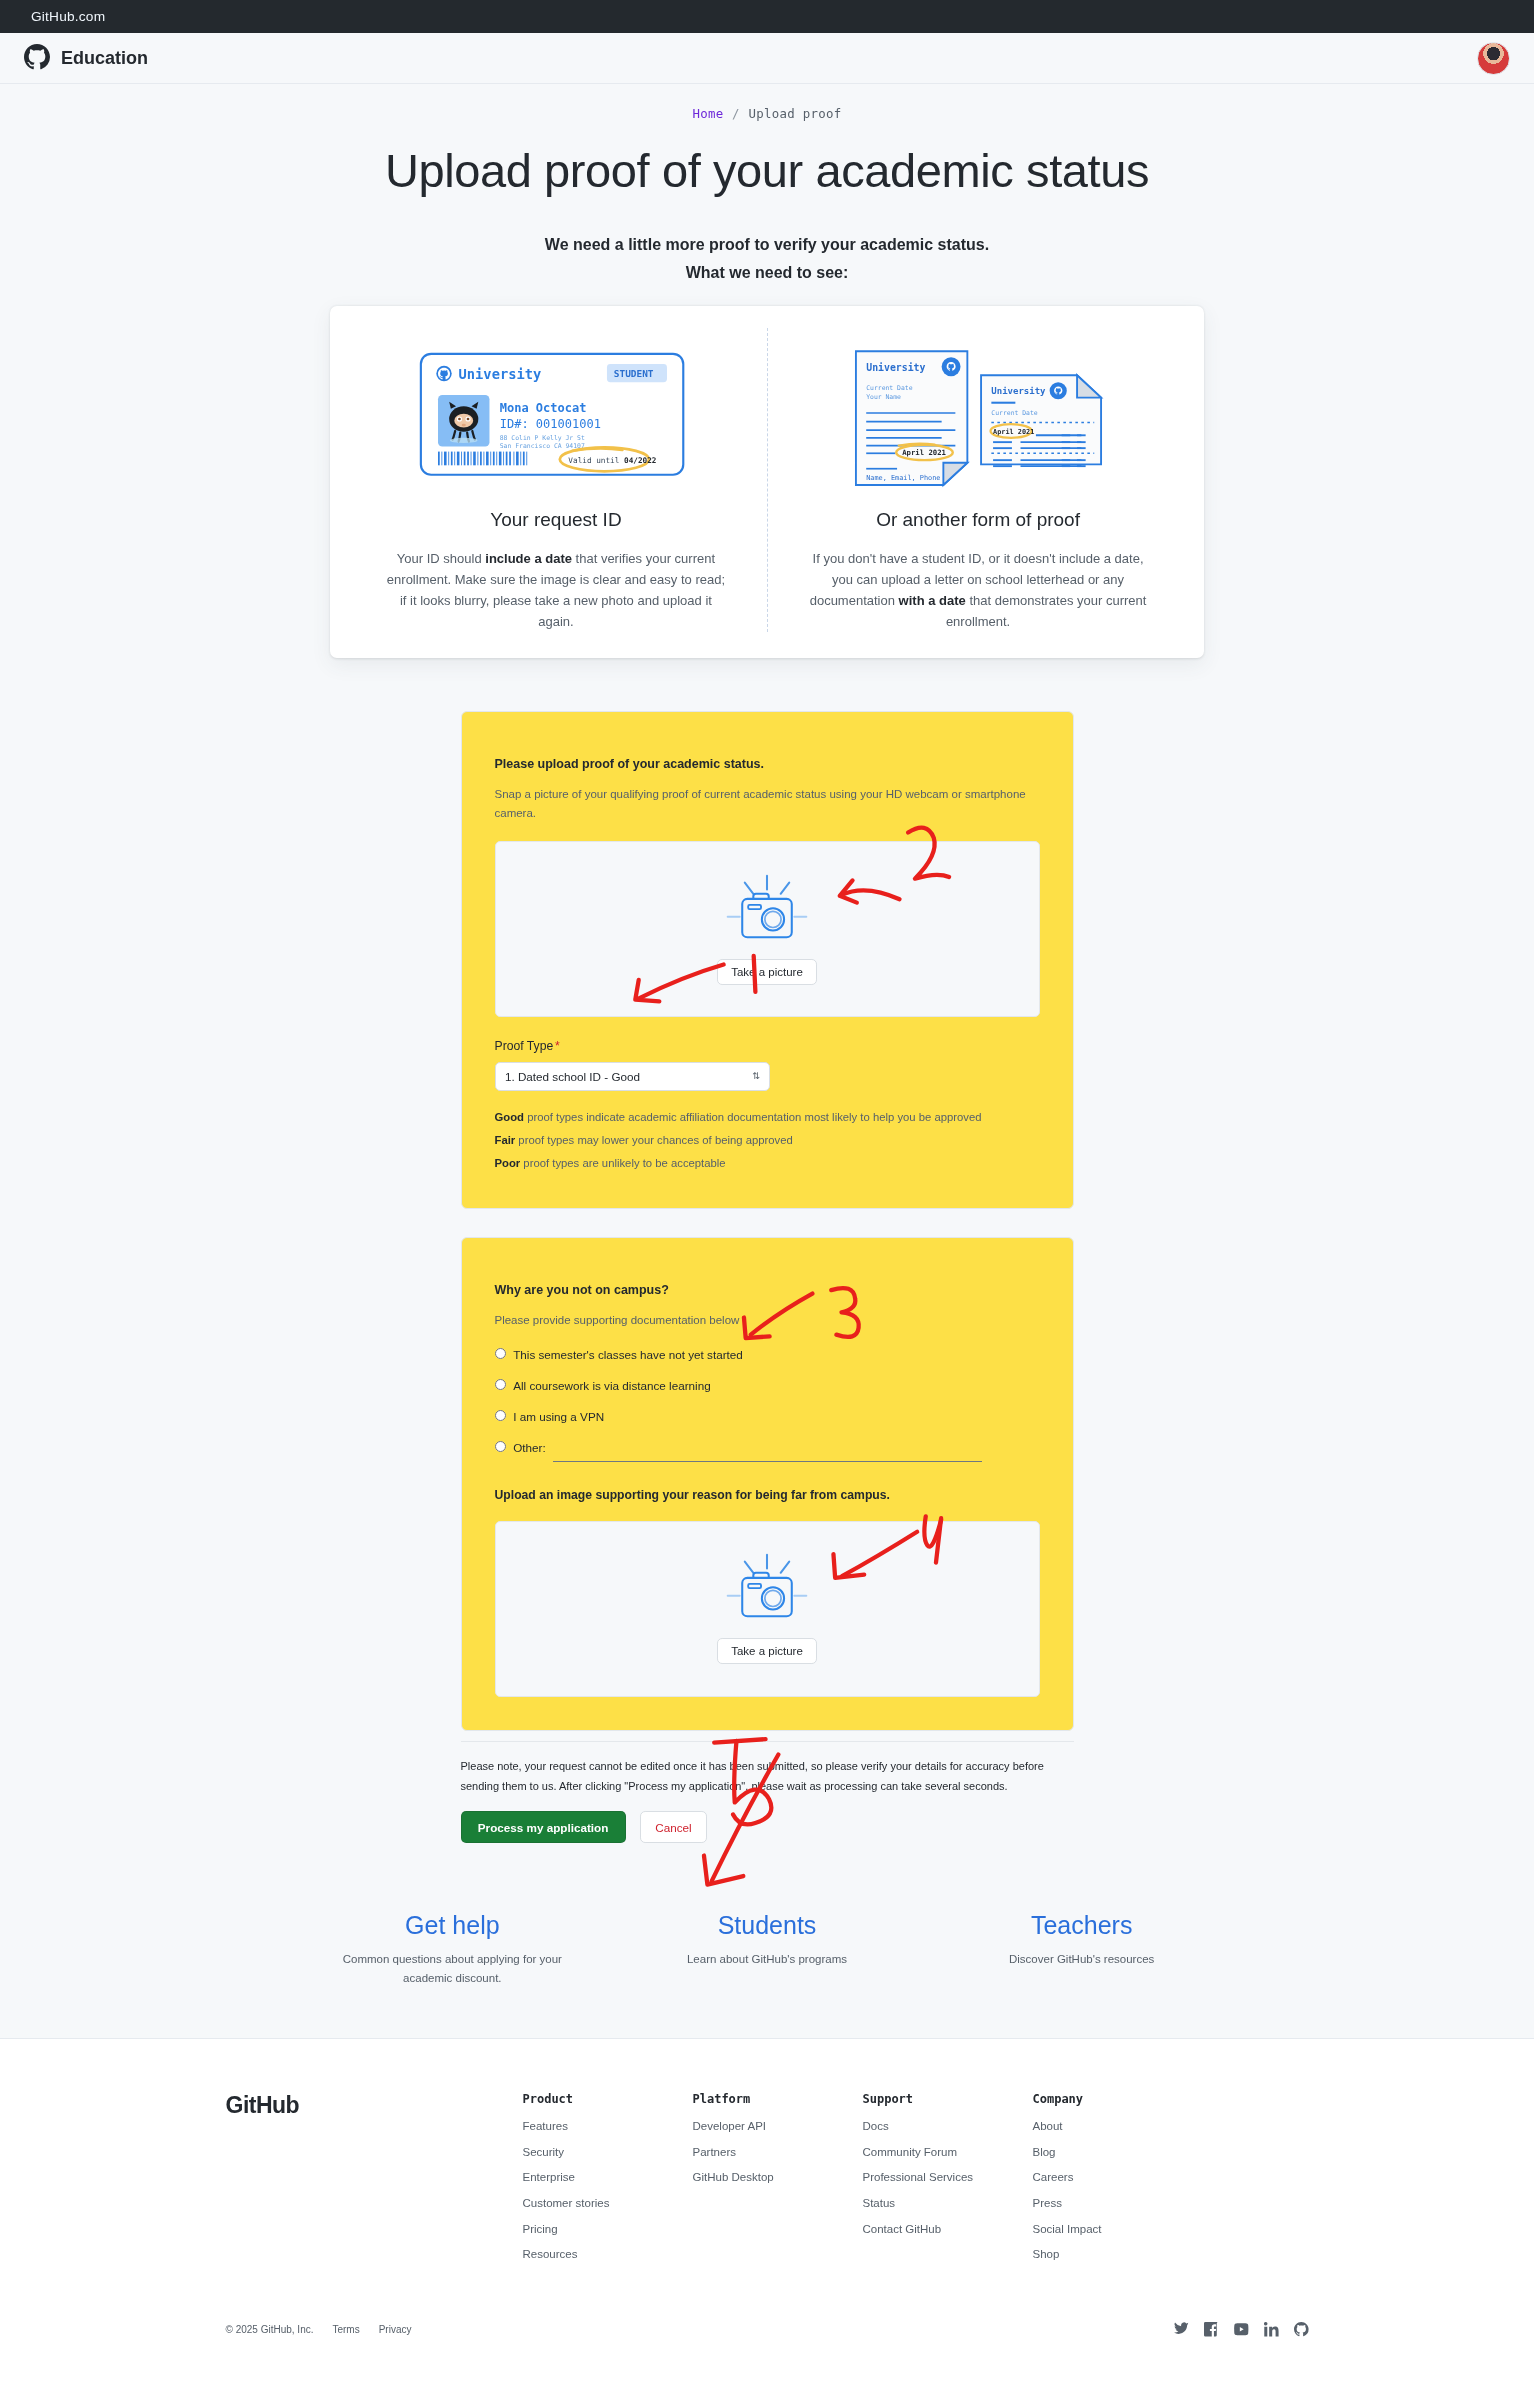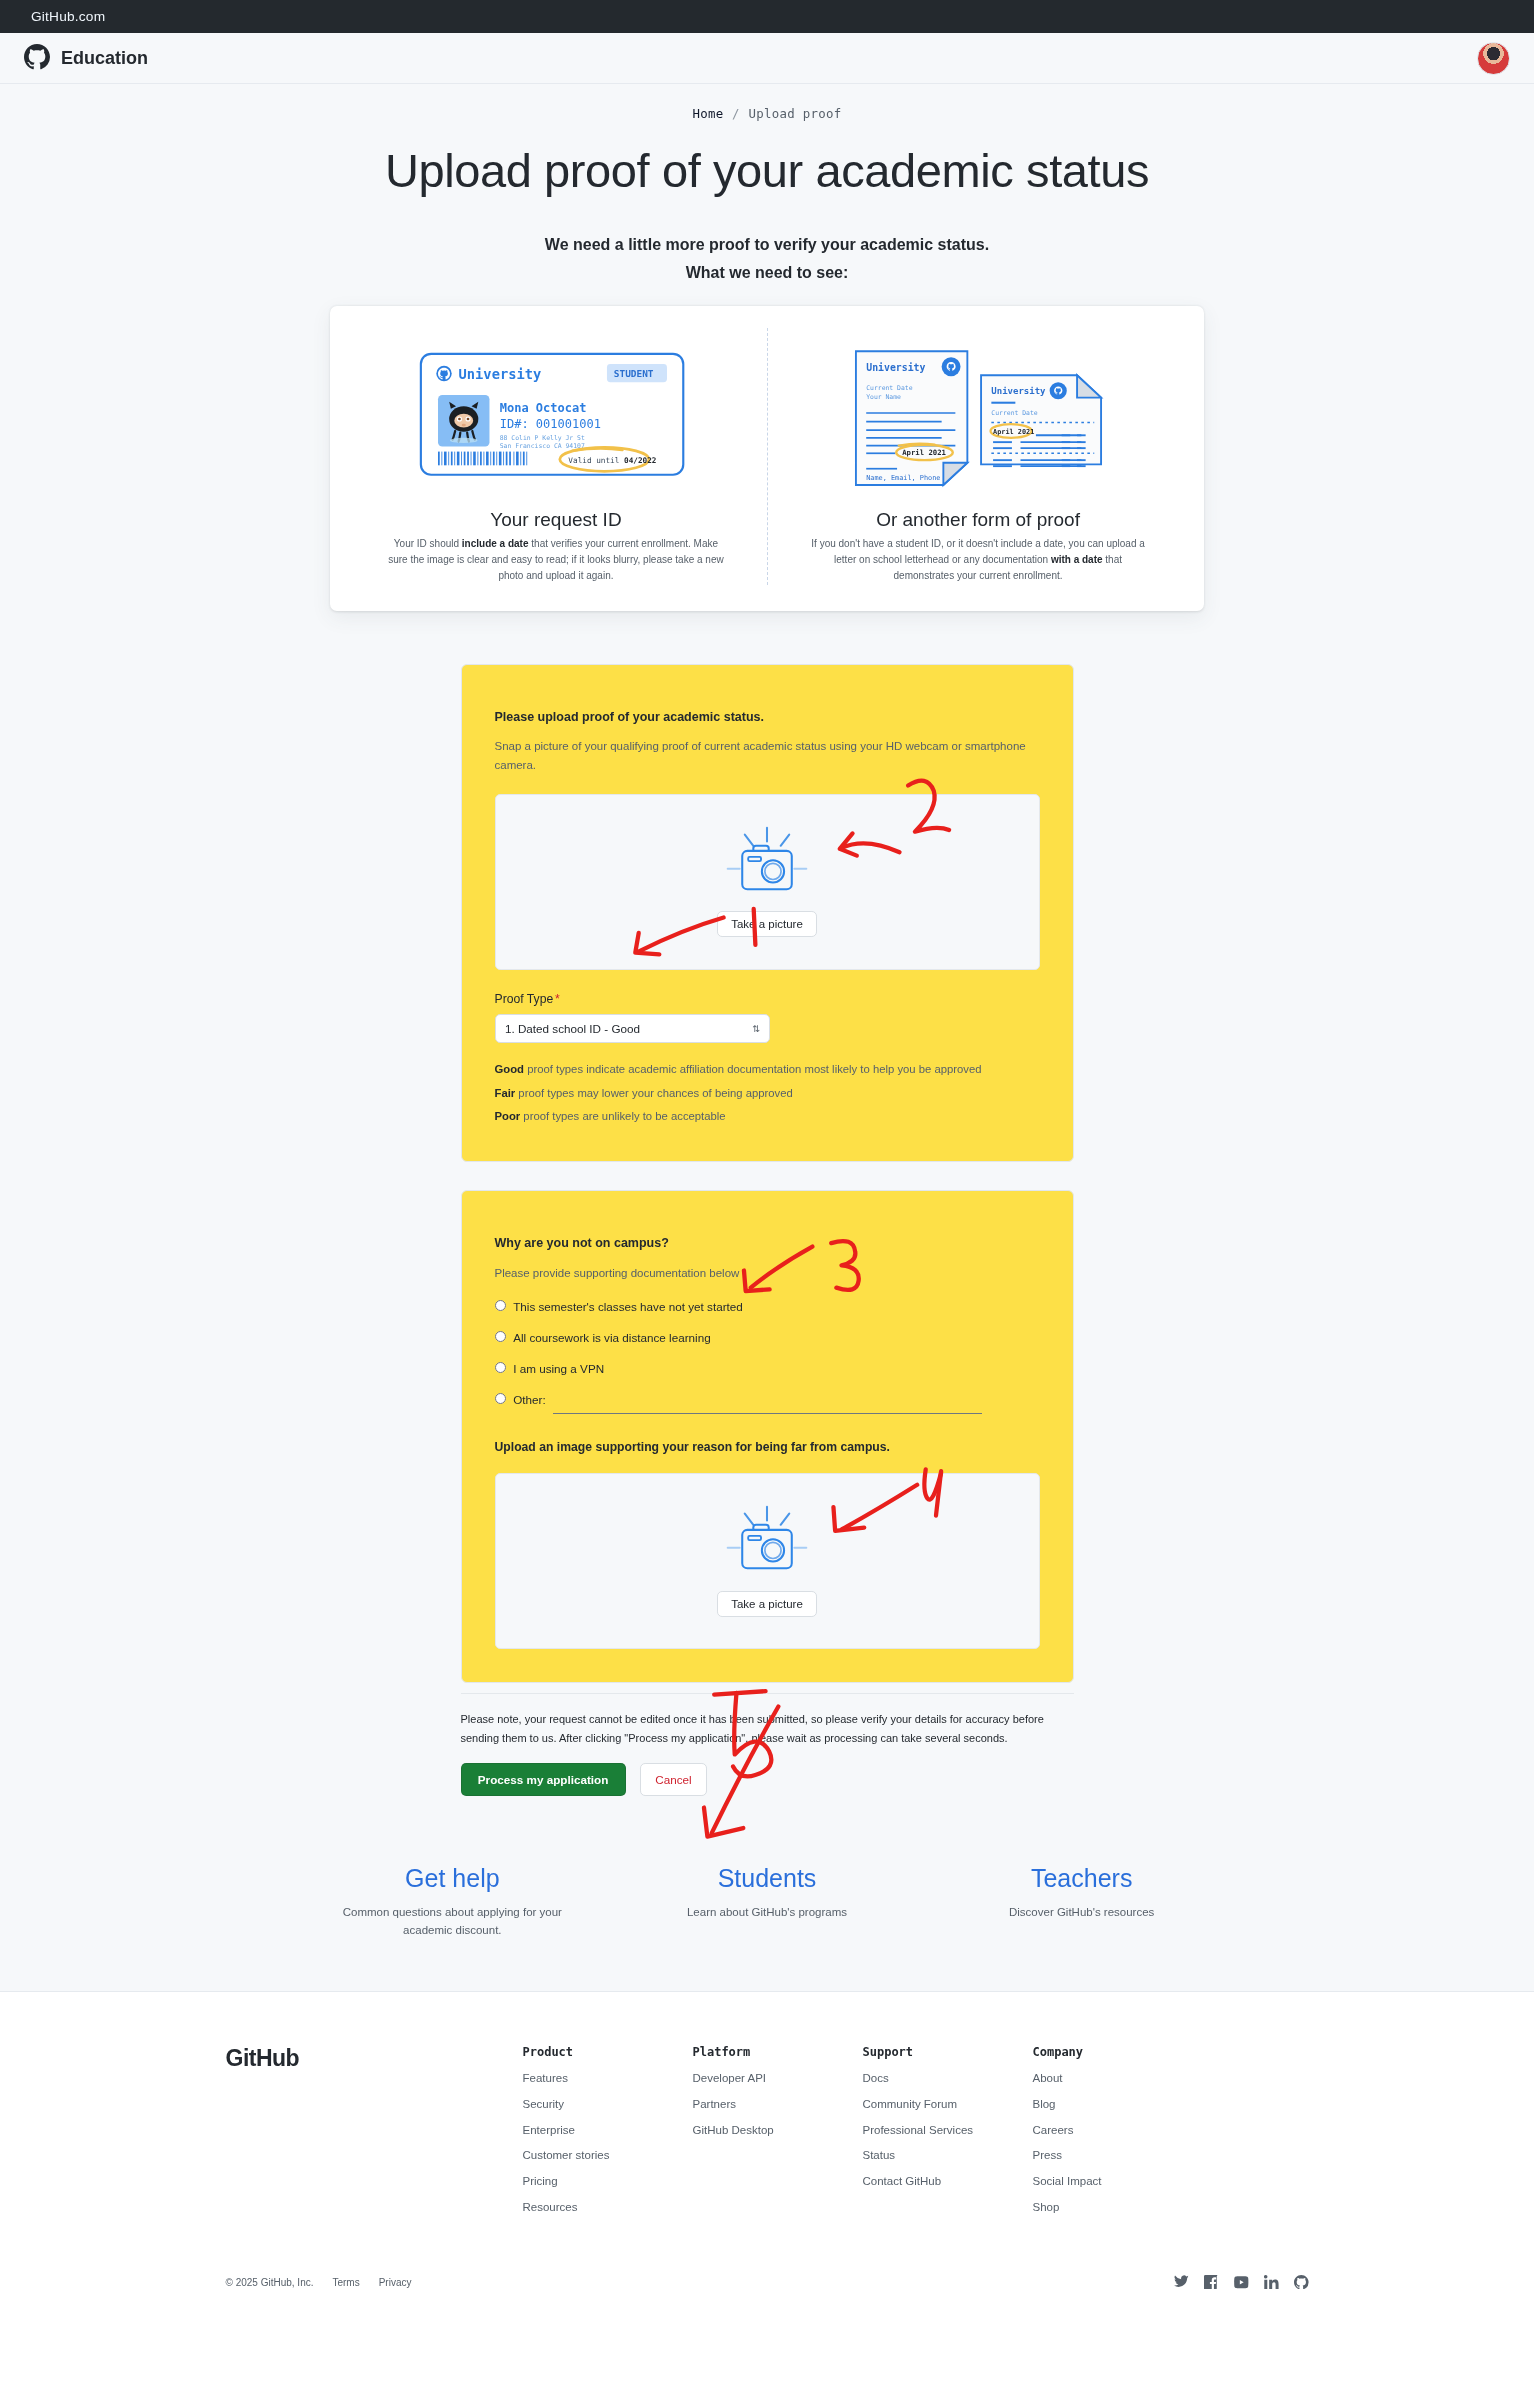--- a/index.html
+++ b/index.html
@@ -42,21 +42,21 @@
 
   
   .hero { background: #f6f8fa; padding: 22px 0 34px; }
   .breadcrumb {
     text-align: center;
     font-family: "DejaVu Sans Mono", monospace;
     font-size: 12.4px;
     color: #57606a;
     letter-spacing: 0.3px;
   }
-  .breadcrumb a { color: #0f172a; text-decoration: none; }
+  .breadcrumb a { color: #6d28d9; text-decoration: none; }
   .breadcrumb .sep { margin: 0 8.6px; color: #8c959f; }
   h1.page-title {
     text-align: center;
     font-size: 47px;
     font-weight: 400;
     color: #24292f;
     margin-top: 22px;
     letter-spacing: -0.4px;
   }
   .hero-sub {
@@ -75,22 +75,22 @@
     border-radius: 6.9px;
     box-shadow: 0 0.9px 2.6px rgba(27,31,36,.12), 0 6.9px 20.6px rgba(66,74,83,.08);
     display: flex;
     padding: 22px 15.4px 26px;
   }
   .example { flex: 1; padding: 0 15.4px; text-align: center; }
   .example + .example { border-left: 0.9px dashed #c9d6e8; }
   .ex-art { height: 176px; display: flex; align-items: center; justify-content: center; }
   .ex-title { font-size: 19px; font-weight: 400; color: #24292f; margin-top: 5.1px; }
   .ex-body {
-    font-size: 10px; color: #57606a; line-height: 1.62;
-    margin: 5px auto 0; max-width: 343px;
+    font-size: 13px; color: #57606a; line-height: 1.62;
+    margin: 17px auto 0; max-width: 343px;
   }
   .ex-body b { color: #24292f; font-weight: 700; }
 
   
   .formzone { background: #f6f8fa; padding: 19px 0 29px; }
   .card {
     width: 613px; margin: 0 auto;
     background: #fde047;
     border: 0.9px solid #e2e7ec;
     border-radius: 6px;

